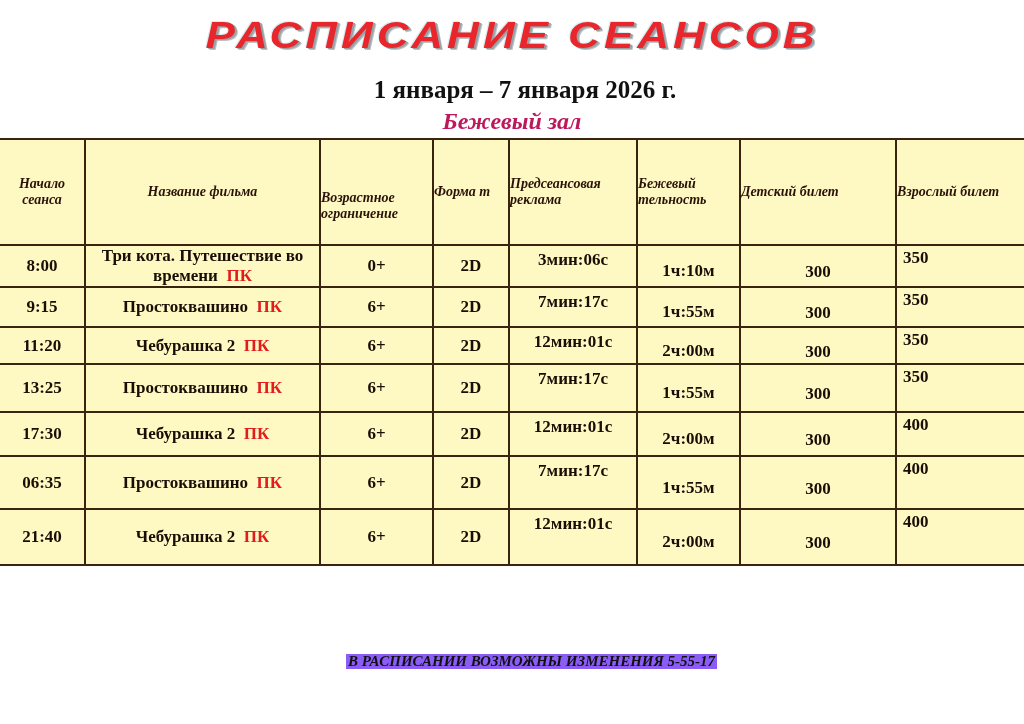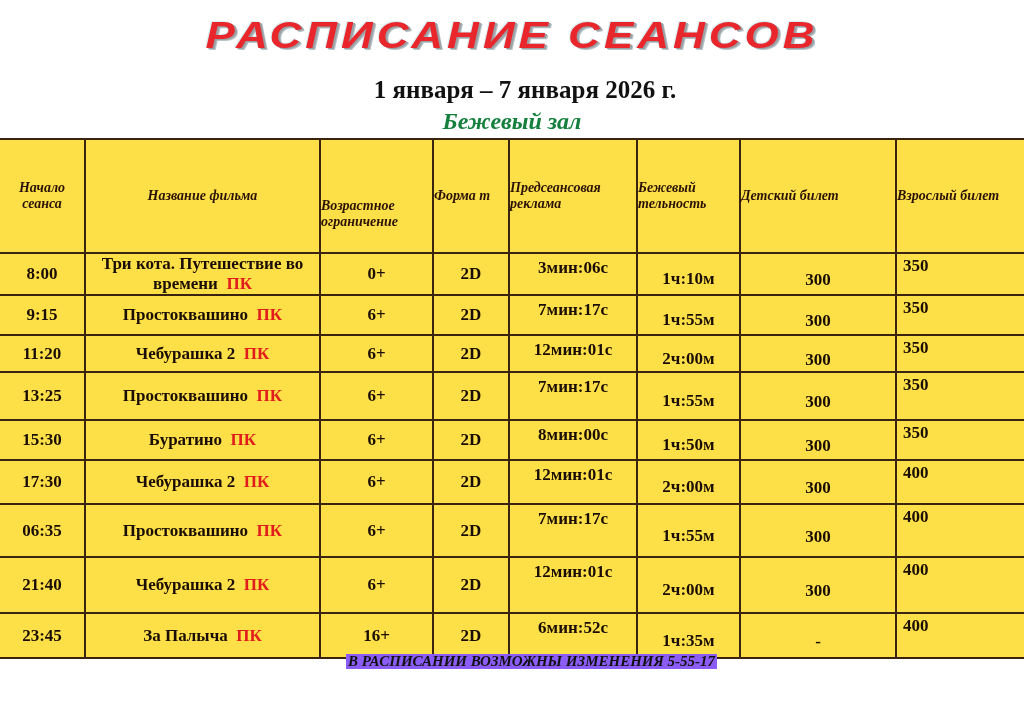--- a/index.html
+++ b/index.html
@@ -10,25 +10,25 @@
     font-size: 44px; letter-spacing: 4px; color: #e8262b;
     text-shadow: 2px 2px 0 #9aa0a4, 3px 3px 0 #b8c4c8, -1px -1px 0 #d8eef2;
     transform: scaleY(0.85);
   }
   .dates {
     position: absolute; left: 0; top: 76px; width: 1050px; text-align: center;
     font-family: "Liberation Serif", serif; font-weight: bold; font-size: 25px; color: #111;
   }
   .hall {
     position: absolute; left: 0; top: 108px; width: 1024px; text-align: center;
-    font-family: "Liberation Serif", serif; font-weight: bold; font-style: italic; font-size: 24px; color: #15803d;
+    font-family: "Liberation Serif", serif; font-weight: bold; font-style: italic; font-size: 24px; color: #be185d;
   }
   table.schedule {
     position: absolute; left: 0; top: 138px; width: 1024px;
-    border-collapse: collapse; background: #fde047; table-layout: fixed;
+    border-collapse: collapse; background: #fef9c3; table-layout: fixed;
   }
   table.schedule td, table.schedule th {
     border: 2px solid #3a2410; padding: 0; color: #1a0d05;
     font-family: "Liberation Serif", serif;
   }
   table.schedule tr > *:first-child { border-left: none; }
   table.schedule tr > *:last-child { border-right: none; }
   table.schedule th {
     font-style: italic; font-weight: bold; font-size: 14px; color: #2a1208;
     vertical-align: middle; height: 76px;
@@ -65,21 +65,21 @@
       <col style="width:76px">
     <col style="width:128px">
       <col style="width:103px">
       <col style="width:156px">
       <col style="width:128px">
   </colgroup>
   <thead>
     <tr>
       <th class="c">Начало сеанса</th>
       <th class="c" style="vertical-align:middle">Название фильма</th>
-      <th class="l" style="padding-top:36px">Возрастное ограничение</th>
+      <th class="l" style="padding-top:28px">Возрастное ограничение</th>
       <th class="l">Форма т</th>
       <th class="l">Предсеансовая реклама</th>
       <th class="l">Бежевый тельность</th>
       <th class="lt">Детский билет</th>
       <th class="l">Взрослый билет</th>
     </tr>
   </thead>
   <tbody id="rows">
       <tr class="r0">
         <td><span>8:00</span></td>
@@ -114,30 +114,20 @@
       <tr class="r3">
         <td><span>13:25</span></td>
         <td><span>Простоквашино</span>&nbsp;&nbsp;<span class="pk">ПК</span></td>
         <td><span>6+</span></td>
         <td><span>2D</span></td>
         <td class="ad"><span>7мин:17с</span></td>
         <td class="dur"><span>1ч:55м</span></td>
         <td class="child"><span>300</span></td>
         <td class="adult"><span>350</span></td>
       </tr>
-      <tr class="r4">
-        <td><span>15:30</span></td>
-        <td><span>Буратино</span>&nbsp;&nbsp;<span class="pk">ПК</span></td>
-        <td><span>6+</span></td>
-        <td><span>2D</span></td>
-        <td class="ad"><span>8мин:00с</span></td>
-        <td class="dur"><span>1ч:50м</span></td>
-        <td class="child"><span>300</span></td>
-        <td class="adult"><span>350</span></td>
-      </tr>
       <tr class="r5">
         <td><span>17:30</span></td>
         <td><span>Чебурашка 2</span>&nbsp;&nbsp;<span class="pk">ПК</span></td>
         <td><span>6+</span></td>
         <td><span>2D</span></td>
         <td class="ad"><span>12мин:01с</span></td>
         <td class="dur"><span>2ч:00м</span></td>
         <td class="child"><span>300</span></td>
         <td class="adult"><span>400</span></td>
       </tr>
@@ -154,26 +144,16 @@
       <tr class="r7">
         <td><span>21:40</span></td>
         <td><span>Чебурашка 2</span>&nbsp;&nbsp;<span class="pk">ПК</span></td>
         <td><span>6+</span></td>
         <td><span>2D</span></td>
         <td class="ad"><span>12мин:01с</span></td>
         <td class="dur"><span>2ч:00м</span></td>
         <td class="child"><span>300</span></td>
         <td class="adult"><span>400</span></td>
       </tr>
-      <tr class="r8">
-        <td><span>23:45</span></td>
-        <td><span>За Палыча</span>&nbsp;&nbsp;<span class="pk">ПК</span></td>
-        <td><span>16+</span></td>
-        <td><span>2D</span></td>
-        <td class="ad"><span>6мин:52с</span></td>
-        <td class="dur"><span>1ч:35м</span></td>
-        <td class="child"><span>-</span></td>
-        <td class="adult"><span>400</span></td>
-      </tr>
     </tbody>
 </table>
 
 <div class="footer">В РАСПИСАНИИ ВОЗМОЖНЫ ИЗМЕНЕНИЯ 5-55-17</div>
 
 </body></html>

